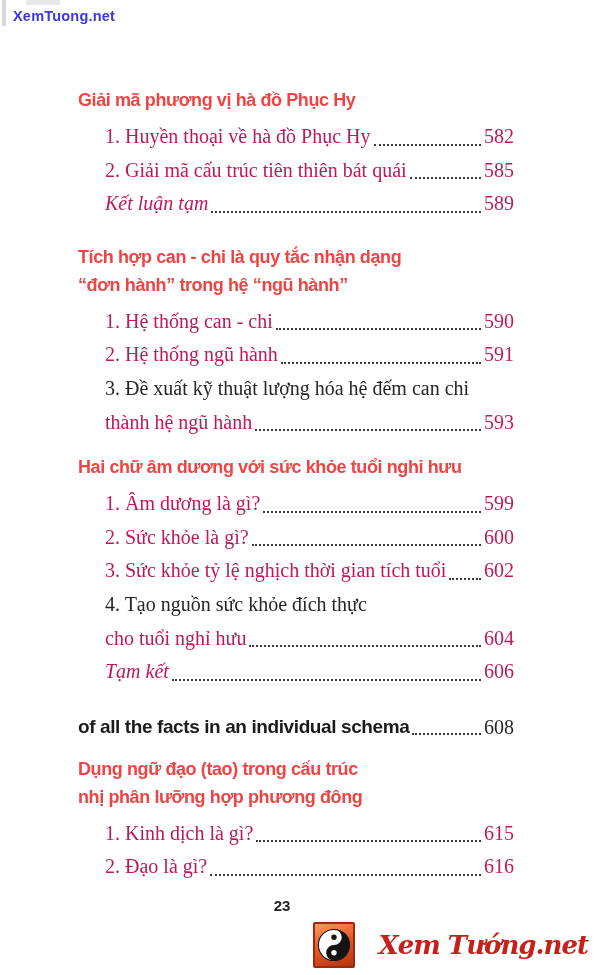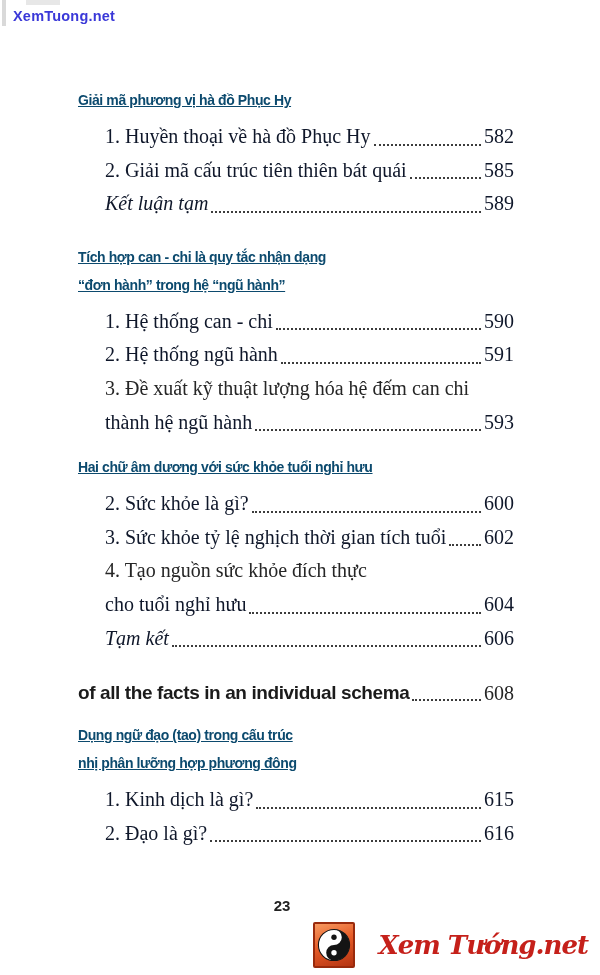--- a/index.html
+++ b/index.html
@@ -26,32 +26,31 @@
 
   
   .toc { position:absolute; left:78px; top:86px; width:436px; }
 
   .sec { margin-bottom:22px; }
   .sec.tight { margin-bottom:14px;margin-top:16px; }
   .sec.small-gap { margin-bottom:24px; }
 
   .h {
     font-family:"Liberation Sans", sans-serif;
-    font-weight:bold; font-size:14px; line-height:28px;
-    letter-spacing:-0.4px; color:#0c4a6e;
+    font-weight:bold; font-size:18px; line-height:28px;
+    letter-spacing:-0.4px; color:#ef4444;
     white-space:nowrap;
-    text-decoration:underline;
   }
 
   .entries { margin-top:6px; padding-left:27px; }
 
   .entry {
     display:flex; align-items:flex-end;
     font-family:"Liberation Serif", serif;
-    font-size:20px; line-height:33.6px; color:#0f172a;
+    font-size:20px; line-height:33.6px; color:#be185d;
     white-space:nowrap;
   }
   .entry .t { white-space:nowrap; }
   .entry.it .t { font-style:italic; }
   .entry .dots {
     flex:1; min-width:8px; height:0;
     border-bottom:2px dotted #3c3c3c;
     margin:0 3px 8px 3px;
   }
   .entry .pg { white-space:nowrap; }
@@ -159,20 +158,25 @@
           <span class="dots"></span>
           <span class="pg">593</span>
         </div>
       </div>
     </div>
   </section>
 
   <section class="sec small-gap">
     <h2 class="h">Hai chữ âm dương với sức khỏe tuổi nghỉ hưu</h2>
     <div class="entries">
+      <div class="entry">
+        <span class="t">1. Âm dương là gì?</span>
+        <span class="dots"></span>
+        <span class="pg">599</span>
+      </div>
       <div class="entry">
         <span class="t">2. Sức khỏe là gì?</span>
         <span class="dots"></span>
         <span class="pg">600</span>
       </div>
       <div class="entry">
         <span class="t">3. Sức khỏe tỷ lệ nghịch thời gian tích tuổi</span>
         <span class="dots"></span>
         <span class="pg">602</span>
       </div>

